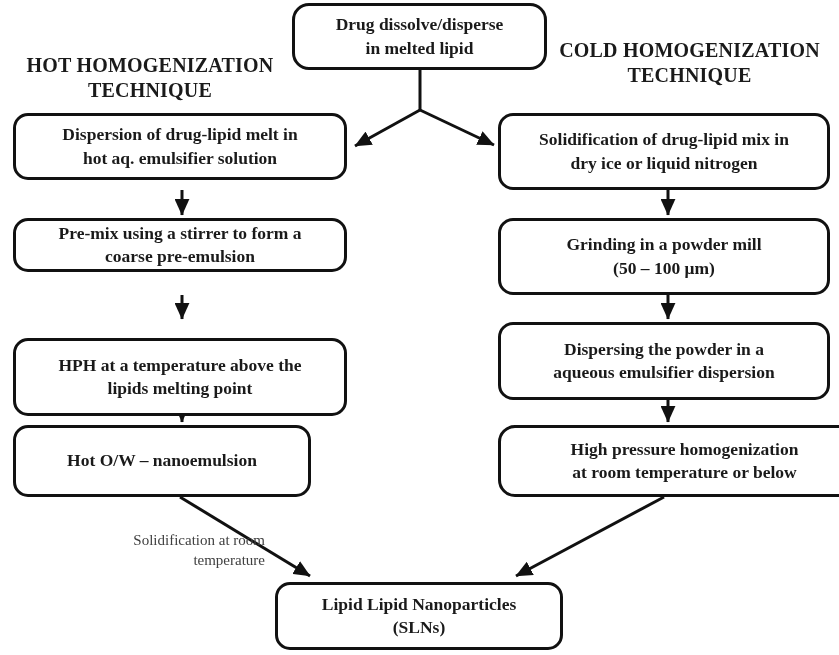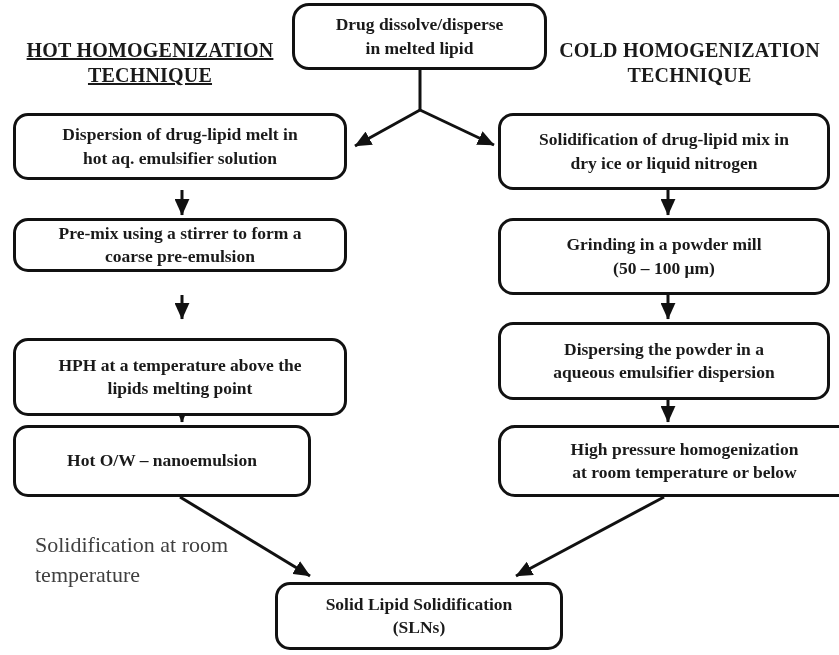--- a/index.html
+++ b/index.html
@@ -32,22 +32,22 @@
     position: absolute;
     text-align: center;
     font-weight: bold;
     font-size: 20px;
     line-height: 1.25;
     white-space: pre-line;
     letter-spacing: 0.2px;
   }
   .side-note {
     position: absolute;
-    text-align: left;
-    font-size: 22px;
+    text-align: right;
+    font-size: 15px;
     line-height: 1.35;
     color: var(--note, #404040);
     white-space: pre-line;
   }
   .arrows {
     position: absolute;
     left: 0; top: 0;
     pointer-events: none;
   }
   .arrows path {
@@ -65,21 +65,21 @@
   .hot-1     { left: 13px;  top: 113px; width: 334px; height: 67px; }
   .hot-2     { left: 13px;  top: 218px; width: 334px; height: 54px; }
   .hot-3     { left: 13px;  top: 322px; width: 334px; height: 78px; margin-top: 16px; }
   .hot-4     { left: 13px;  top: 425px; width: 298px; height: 72px; }
   .cold-1    { left: 498px; top: 113px; width: 332px; height: 77px; }
   .cold-2    { left: 498px; top: 218px; width: 332px; height: 77px; }
   .cold-3    { left: 498px; top: 322px; width: 332px; height: 78px; }
   .cold-4    { left: 498px; top: 425px; width: 373px; height: 72px; border-radius: 17px; }
   .box-final { left: 275px; top: 582px; width: 288px; height: 68px; }
 
-  .header-hot  { left: 5px;   top: 38px; width: 290px; text-decoration: underline; }
+  .header-hot  { left: 5px;   top: 53px; width: 290px; }
   .header-cold { left: 543px; top: 38px; width: 293px; }
   .note-pos    { left: 35px;  top: 530px; width: 230px; }
 </style>
 </head>
 <body>
 
 <div class="diagram" style="--line: #111111; --text: #1a1a1a; --note: #404040; --background: #ffffff; --box_fill: #ffffff;">
 
   <svg class="arrows" width="839" height="655" viewBox="0 0 839 655">
     <defs>
@@ -124,16 +124,16 @@
   <div class="flow-box cold-2">Grinding in a powder mill
 (50 – 100 μm)</div>
   <div class="flow-box cold-3">Dispersing the powder in a
 aqueous emulsifier dispersion</div>
   <div class="flow-box cold-4">High pressure homogenization
 at room temperature or below</div>
 
   <div class="side-note note-pos">Solidification at room
 temperature</div>
 
-  <div class="flow-box box-final">Solid Lipid Solidification
+  <div class="flow-box box-final">Lipid Lipid Nanoparticles
 (SLNs)</div>
 
 </div>
 
 </body></html>

